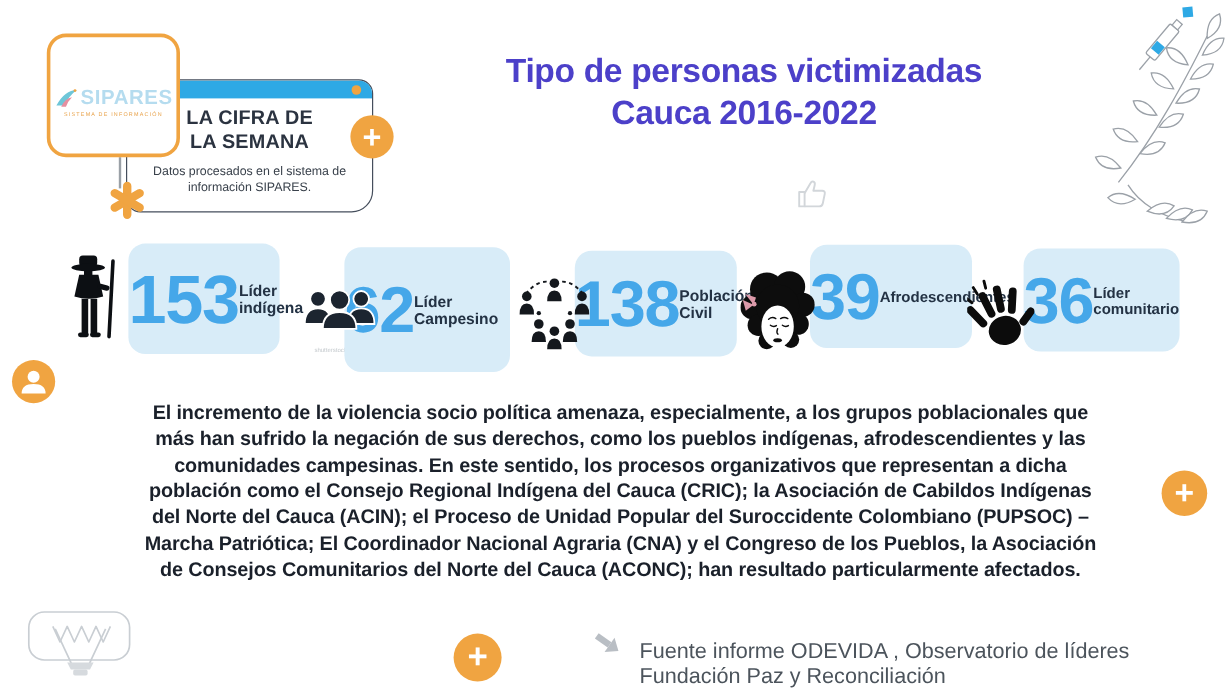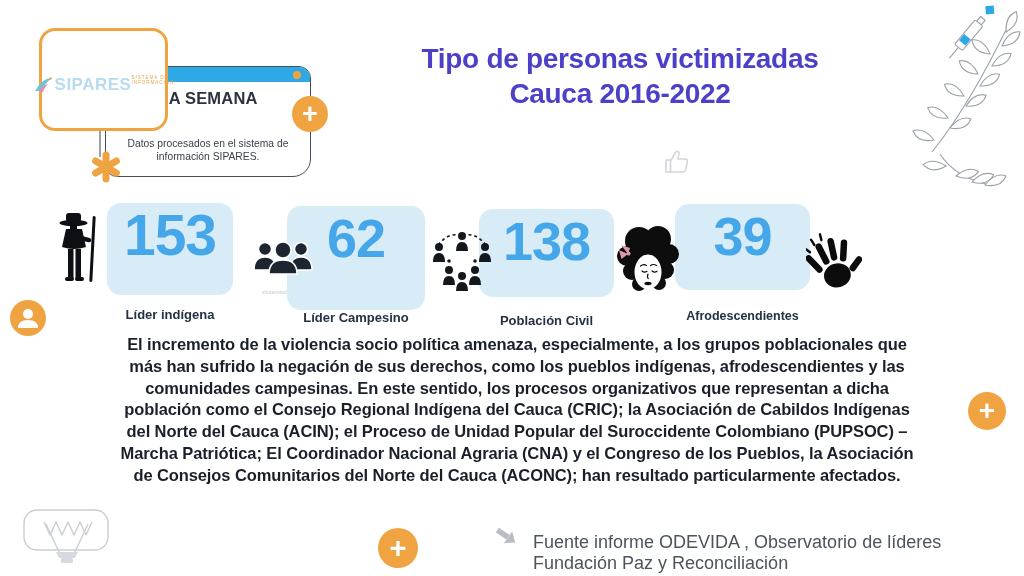--- a/index.html
+++ b/index.html
@@ -14,23 +14,23 @@
     background:#fff; border:1.5px solid #454e5c; border-radius:10px 12px 18px 12px;
     overflow:hidden; z-index:2;
   }
   .cifra-bar { position:absolute; left:0; top:0; width:100%; height:15px; background:var(--bright-blue); }
   .bar-dot { position:absolute; right:9px; top:3.5px; width:8px; height:8px; border-radius:50%; background:var(--accent-orange); }
   .cifra-title { position:absolute; top:22px; left:0; width:100%; text-align:center;
     font-size:16.5px; line-height:19.5px; font-weight:700; color:#2b3340; letter-spacing:.2px; }
   .cifra-sub { position:absolute; top:70px; left:0; width:100%; padding:0 7px; text-align:center;
     font-size:10.3px; line-height:13px; color:#39414b; }
   .logo-card {
-    position:absolute; left:39px; top:28px; width:129px; height:103px;
+    position:absolute; left:39px; top:28px; width:111px; height:103px;
     background:#fff; border:3px solid var(--accent-orange); border-radius:16px; z-index:3;
-    display:flex; flex-direction:row; align-items:center; justify-content:center;
+    display:flex; flex-direction:column; align-items:center; justify-content:center;
   }
   .logo-row { display:flex; align-items:center; gap:2px; margin-top:10px; }
   .logo-text { font-size:17px; font-weight:700; color:#b5dcef; letter-spacing:.5px; }
   .logo-tagline { font-size:4.5px; color:#e8a24a; letter-spacing:1px; margin-top:1px; }
   .connector { position:absolute; left:99px; top:131px; width:1.5px; height:26px; background:#9aa0a6; z-index:1; }
   .asterisk { position:absolute; left:90px; top:151px; z-index:4; }
   
   .plus {
     position:absolute; border-radius:50%; background:var(--accent-orange);
     color:#fff; display:flex; align-items:center; justify-content:center;
@@ -42,21 +42,21 @@
   
   .main-title { position:absolute; left:360px; top:41px; width:520px; text-align:center;
     font-size:28px; line-height:35px; font-weight:800; color:var(--title-purple); letter-spacing:-.3px; }
   .main-subtitle { position:absolute; left:360px; top:127px; width:520px; text-align:center;
     font-size:18px; font-weight:700; color:var(--subtitle-purple); }
   .thumb { position:absolute; left:664px; top:148px; }
   .branch { position:absolute; left:888px; top:4px; }
   
   .stat-card {
     position:absolute; background:var(--stat-card-bg); border-radius:14px;
-    display:flex; flex-direction:column; align-items:center; justify-content:flex-start; z-index:1;gap:41px;
+    display:flex; flex-direction:row; align-items:center; justify-content:flex-start; z-index:1;
   }
   .stat-value { font-weight:800; color:var(--stat-number-blue); font-size:54px; line-height:62px; margin-top:1px; letter-spacing:-1px; }
   .stat-label { font-weight:700; color:var(--label-navy); font-size:13px; line-height:14px; margin-top:1px; }
   .c1 { left:107px; top:203px; width:126px; height:92px; }
   .c1 .stat-value { font-size:57px; }
   .c2 { left:287px; top:206px; width:138px; height:104px; }
   .c3 { left:479px; top:209px; width:135px; height:88px; }
   .c4 { left:675px; top:204px; width:135px; height:86px; }
   .c4 .stat-label { font-size:12.5px; }
   .c5 { left:853px; top:207px; width:130px; height:86px; }
@@ -82,20 +82,21 @@
 </head>
 <body>
 
 <div class="canvas">
 
   <div class="cifra-card">
     <div class="cifra-bar">
       <span class="bar-dot"></span>
     </div>
     <div class="cifra-title">
+      <div>LA CIFRA DE</div>
       <div>LA SEMANA</div>
     </div>
     <div class="cifra-sub">Datos procesados en el sistema de información SIPARES.</div>
   </div>
 
   <div class="logo-card">
     <div class="logo-row">
       <svg width="20" height="20" viewBox="0 0 20 20">
         <path d="M2 16 Q9 3 19 3 Q12 8 9 16 Z" fill="#6ec6d8"></path>
         <path d="M6 17 Q9 10 15 9 Q11 13 10 17 Z" fill="#e58fa0"></path>
@@ -270,20 +271,24 @@
         <rect x="-3.2" y="-21" width="6.5" height="22" rx="3.2" transform="translate(39 33) rotate(17)"></rect>
         <rect x="-3.2" y="-16" width="6.5" height="17" rx="3.2" transform="translate(45 44) rotate(50)"></rect>
       </g>
       <g stroke="#0c0c0c" stroke-width="2.4" stroke-linecap="round">
         <line x1="5" y1="12" x2="9" y2="17"></line>
         <line x1="13" y1="5" x2="15" y2="11"></line>
         <line x1="23" y1="2" x2="23" y2="8"></line>
       </g>
     </g>
   </svg>
+  <div class="stat-card c5">
+    <div class="stat-value">36</div>
+    <div class="stat-label">Líder comunitario</div>
+  </div>
 
   <div class="avatar">
     <svg width="34" height="34" viewBox="0 0 34 34">
       <circle cx="17" cy="13" r="5" fill="#fff"></circle>
       <path d="M7 27 q0 -8 10 -8 q10 0 10 8 z" fill="#fff"></path>
     </svg>
   </div>
 
   <div class="body-text">El incremento de la violencia socio política amenaza, especialmente, a los grupos poblacionales que más han sufrido la negación de sus derechos, como los pueblos indígenas, afrodescendientes y las comunidades campesinas. En este sentido, los procesos organizativos que representan a dicha población como el Consejo Regional Indígena del Cauca (CRIC); la Asociación de Cabildos Indígenas del Norte del Cauca (ACIN); el Proceso de Unidad Popular del Suroccidente Colombiano (PUPSOC) – Marcha Patriótica; El Coordinador Nacional Agraria (CNA) y el Congreso de los Pueblos, la Asociación de Consejos Comunitarios del Norte del Cauca (ACONC); han resultado particularmente afectados.</div>
 

